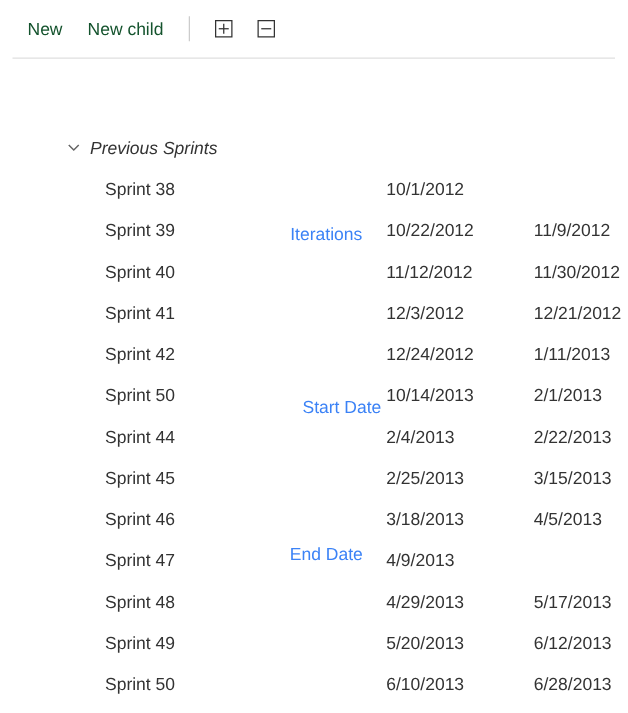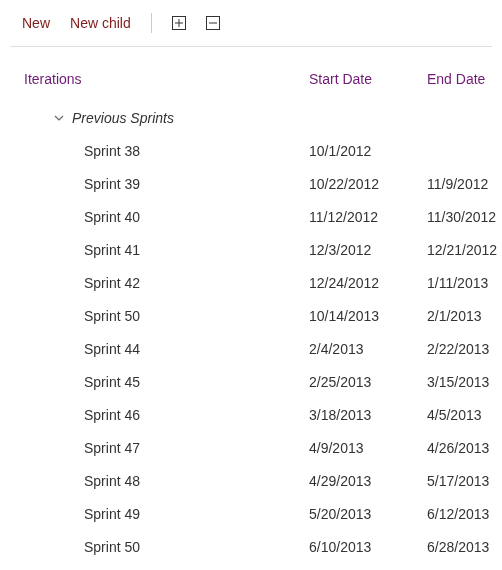--- a/index.html
+++ b/index.html
@@ -16,21 +16,21 @@
       display: flex;
       align-items: center;
       height: 46px;
       padding: 0 16px;
       gap: 16px;
     }
     .toolbar-btn {
       background: none;
       border: none;
       font-size: 14px;
-      color: #7f1d1d;
+      color: #14532d;
       cursor: pointer;
       padding: 4px 2px;
       font-family: inherit;
     }
     .toolbar-sep {
       width: 1px;
       height: 20px;
       background: #ccc;
       margin: 0 2px;
     }
@@ -82,21 +82,22 @@
       padding-top: 10px;
     }
     .row {
       display: flex;
       align-items: center;
       height: 33px;
       padding-left: 20px;
     }
     .header-row {
       height: 44px;
-      color: #701a75;
+      color: #3b82f6;
+      flex-direction: column;
     }
     .col-name { flex: 0 0 260px; display: flex; align-items: center; }
     .col-start { flex: 0 0 118px; margin-left: 25px; }
     .col-end { flex: 1; }
     .group-row .col-name {
       padding-left: 30px;
       gap: 8px;
       font-style: italic;
     }
     .chevron-down {
@@ -186,21 +187,20 @@
         <div class="col-end">3/15/2013</div>
       </div>
       <div class="row leaf-row">
         <div class="col-name">Sprint 46</div>
         <div class="col-start">3/18/2013</div>
         <div class="col-end">4/5/2013</div>
       </div>
       <div class="row leaf-row">
         <div class="col-name">Sprint 47</div>
         <div class="col-start">4/9/2013</div>
-        <div class="col-end">4/26/2013</div>
       </div>
       <div class="row leaf-row">
         <div class="col-name">Sprint 48</div>
         <div class="col-start">4/29/2013</div>
         <div class="col-end">5/17/2013</div>
       </div>
       <div class="row leaf-row">
         <div class="col-name">Sprint 49</div>
         <div class="col-start">5/20/2013</div>
         <div class="col-end">6/12/2013</div>

